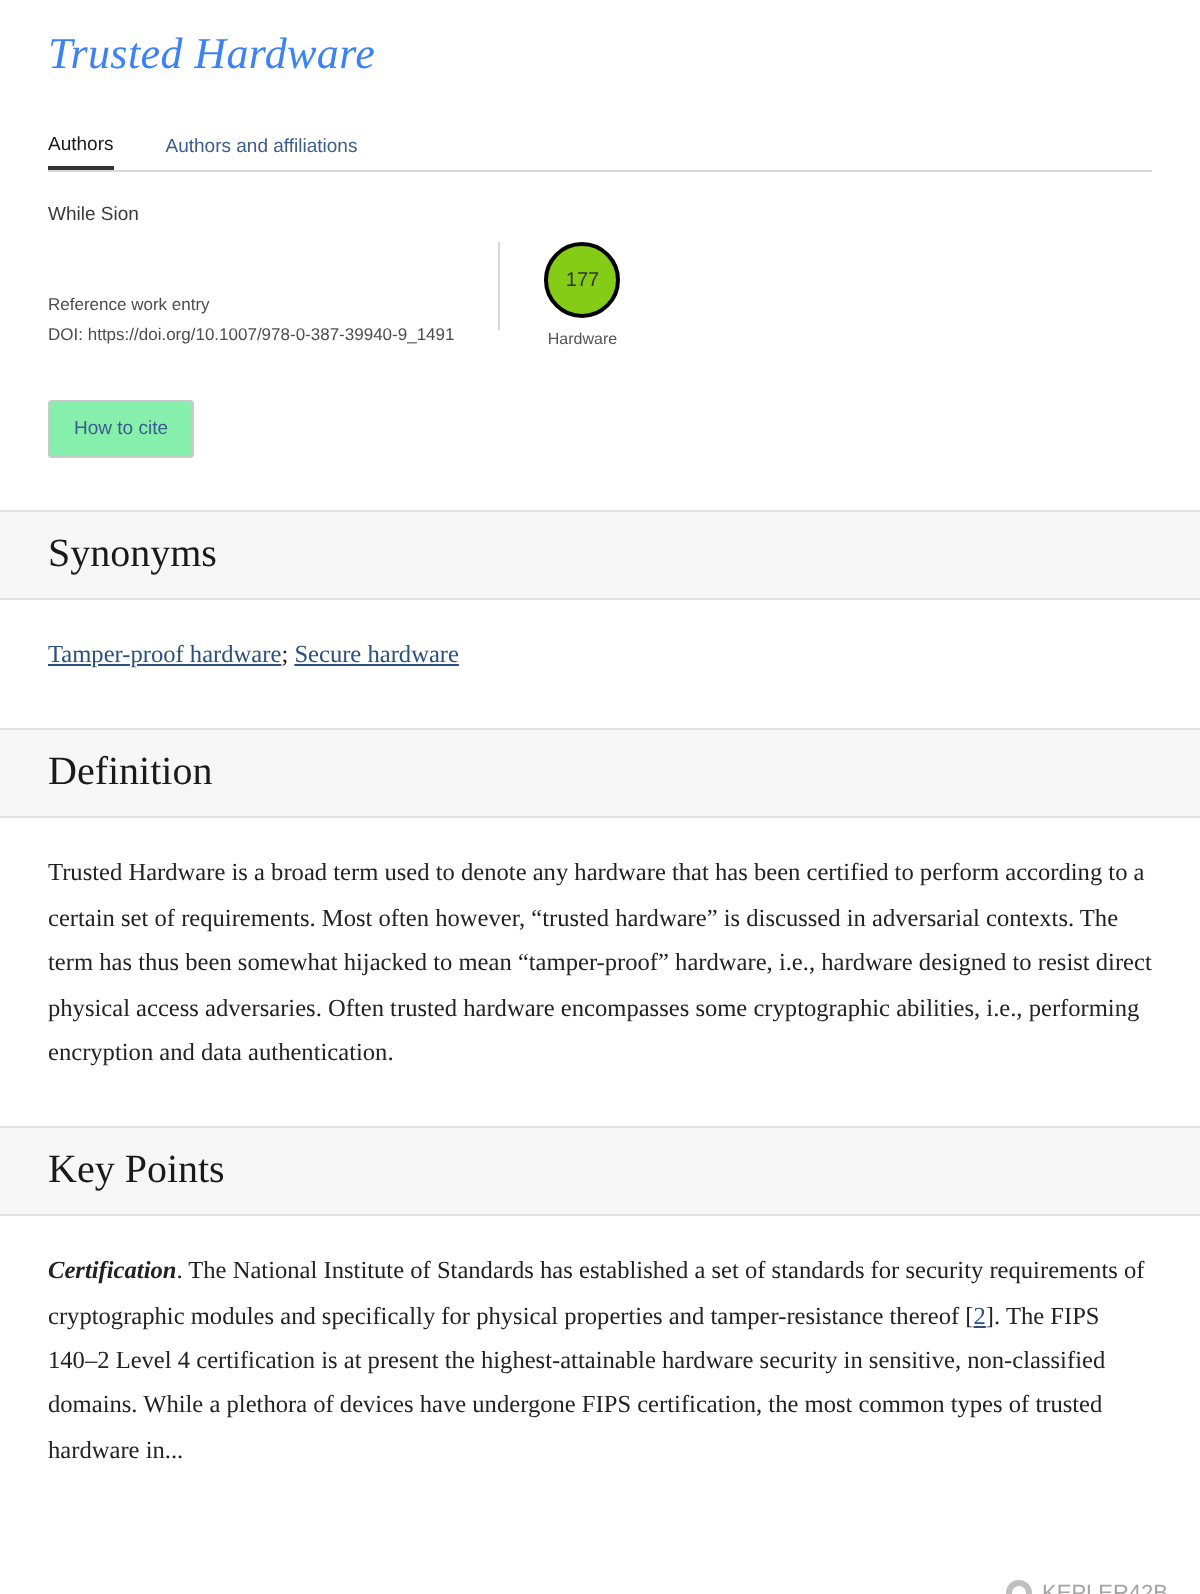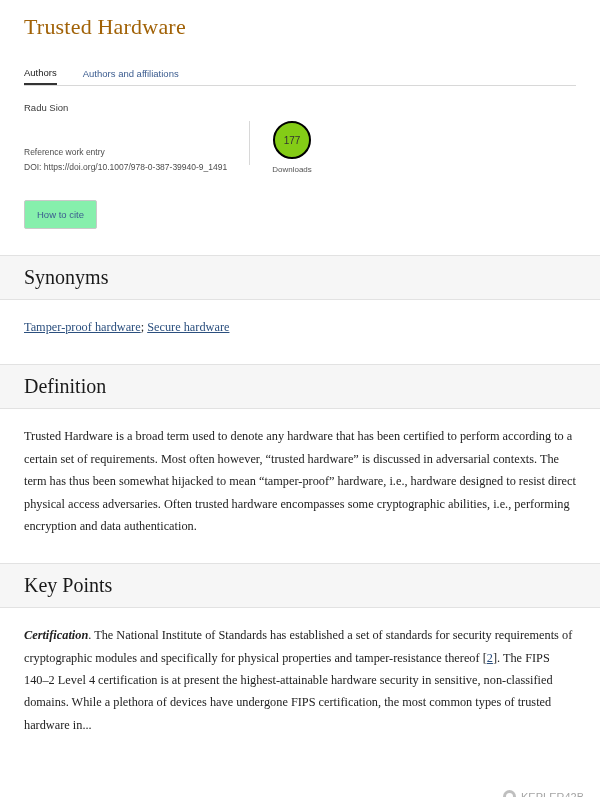--- a/index.html
+++ b/index.html
@@ -17,23 +17,24 @@
     width: 600px;
     height: 797px;
     position: relative;
     padding: 0 24px;
   }
   
   .title {
     font-family: "Liberation Serif", serif;
     font-size: 22px;
     font-weight: 400;
-    color: #a16207;
+    color: #3b82f6;
     margin: 14px 0 0 0;
     letter-spacing: 0.2px;
+    font-style: italic;
   }
   
   .tabs {
     margin-top: 22px;
     display: flex;
     align-items: flex-end;
     border-bottom: 1px solid #d8d8d8;
     height: 24px;
   }
   .tab {
@@ -185,34 +186,34 @@
 
 <div class="page">
 
   <h1 class="title">Trusted Hardware</h1>
 
   <div class="tabs">
     <div class="tab active">Authors</div>
     <div class="tab link">Authors and affiliations</div>
   </div>
 
-  <div class="authors">Radu Sion</div>
+  <div class="authors">While Sion</div>
 
   <div class="metarow">
     <div class="meta-left">
       <div>Reference work entry</div>
       <div>
         <span class="doi-label">DOI:</span>
         <span>https://doi.org/10.1007/978-0-387-39940-9_1491</span>
       </div>
     </div>
     <div class="divider-v"></div>
     <div class="metric">
       <div class="metric-circle">177</div>
-      <div class="metric-label">Downloads</div>
+      <div class="metric-label">Hardware</div>
     </div>
   </div>
 
   <div class="btn-cite">How to cite</div>
 
   
   <div class="section">
     <div class="section-head bleed">
       <h2>Synonyms</h2>
     </div>

